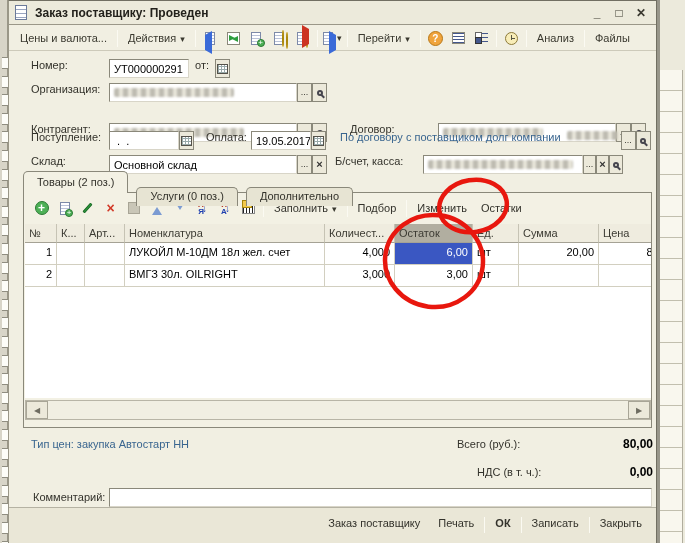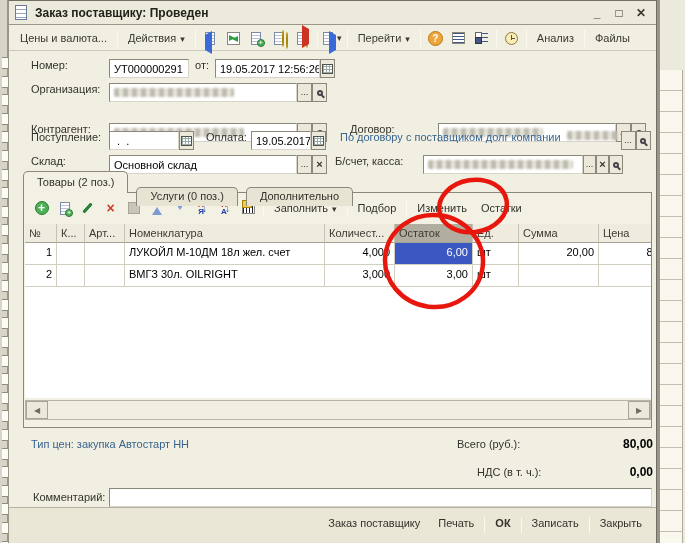--- a/index.html
+++ b/index.html
@@ -225,21 +225,20 @@
       <span class="vsep"></span>
       <button class="tbtn">Файлы</button>
     </div>
 
     <div class="form">
 
       <div class="frow" style="left:22px; top:8px; right:4px;">
         <span class="lbl" style="width:78px">Номер:</span>
         <span class="inp" style="width:80px">УТ000000291</span>
         <span class="lbl" style="margin:0 6px 0 6px">от:</span>
-        <span class="inp" style="width:105px">19.05.2017 12:56:26</span>
         <button class="sq">
             <span class="i-cal"></span>
           </button>
       </div>
 
       <div class="frow" style="left:22px; top:32px; right:4px;">
         <span class="lbl" style="width:78px">Организация:</span>
         <span class="inp" style="width:188px"><span class="redact" style="width:120px"></span></span>
         <button class="sq">...</button>
         <button class="sq">

